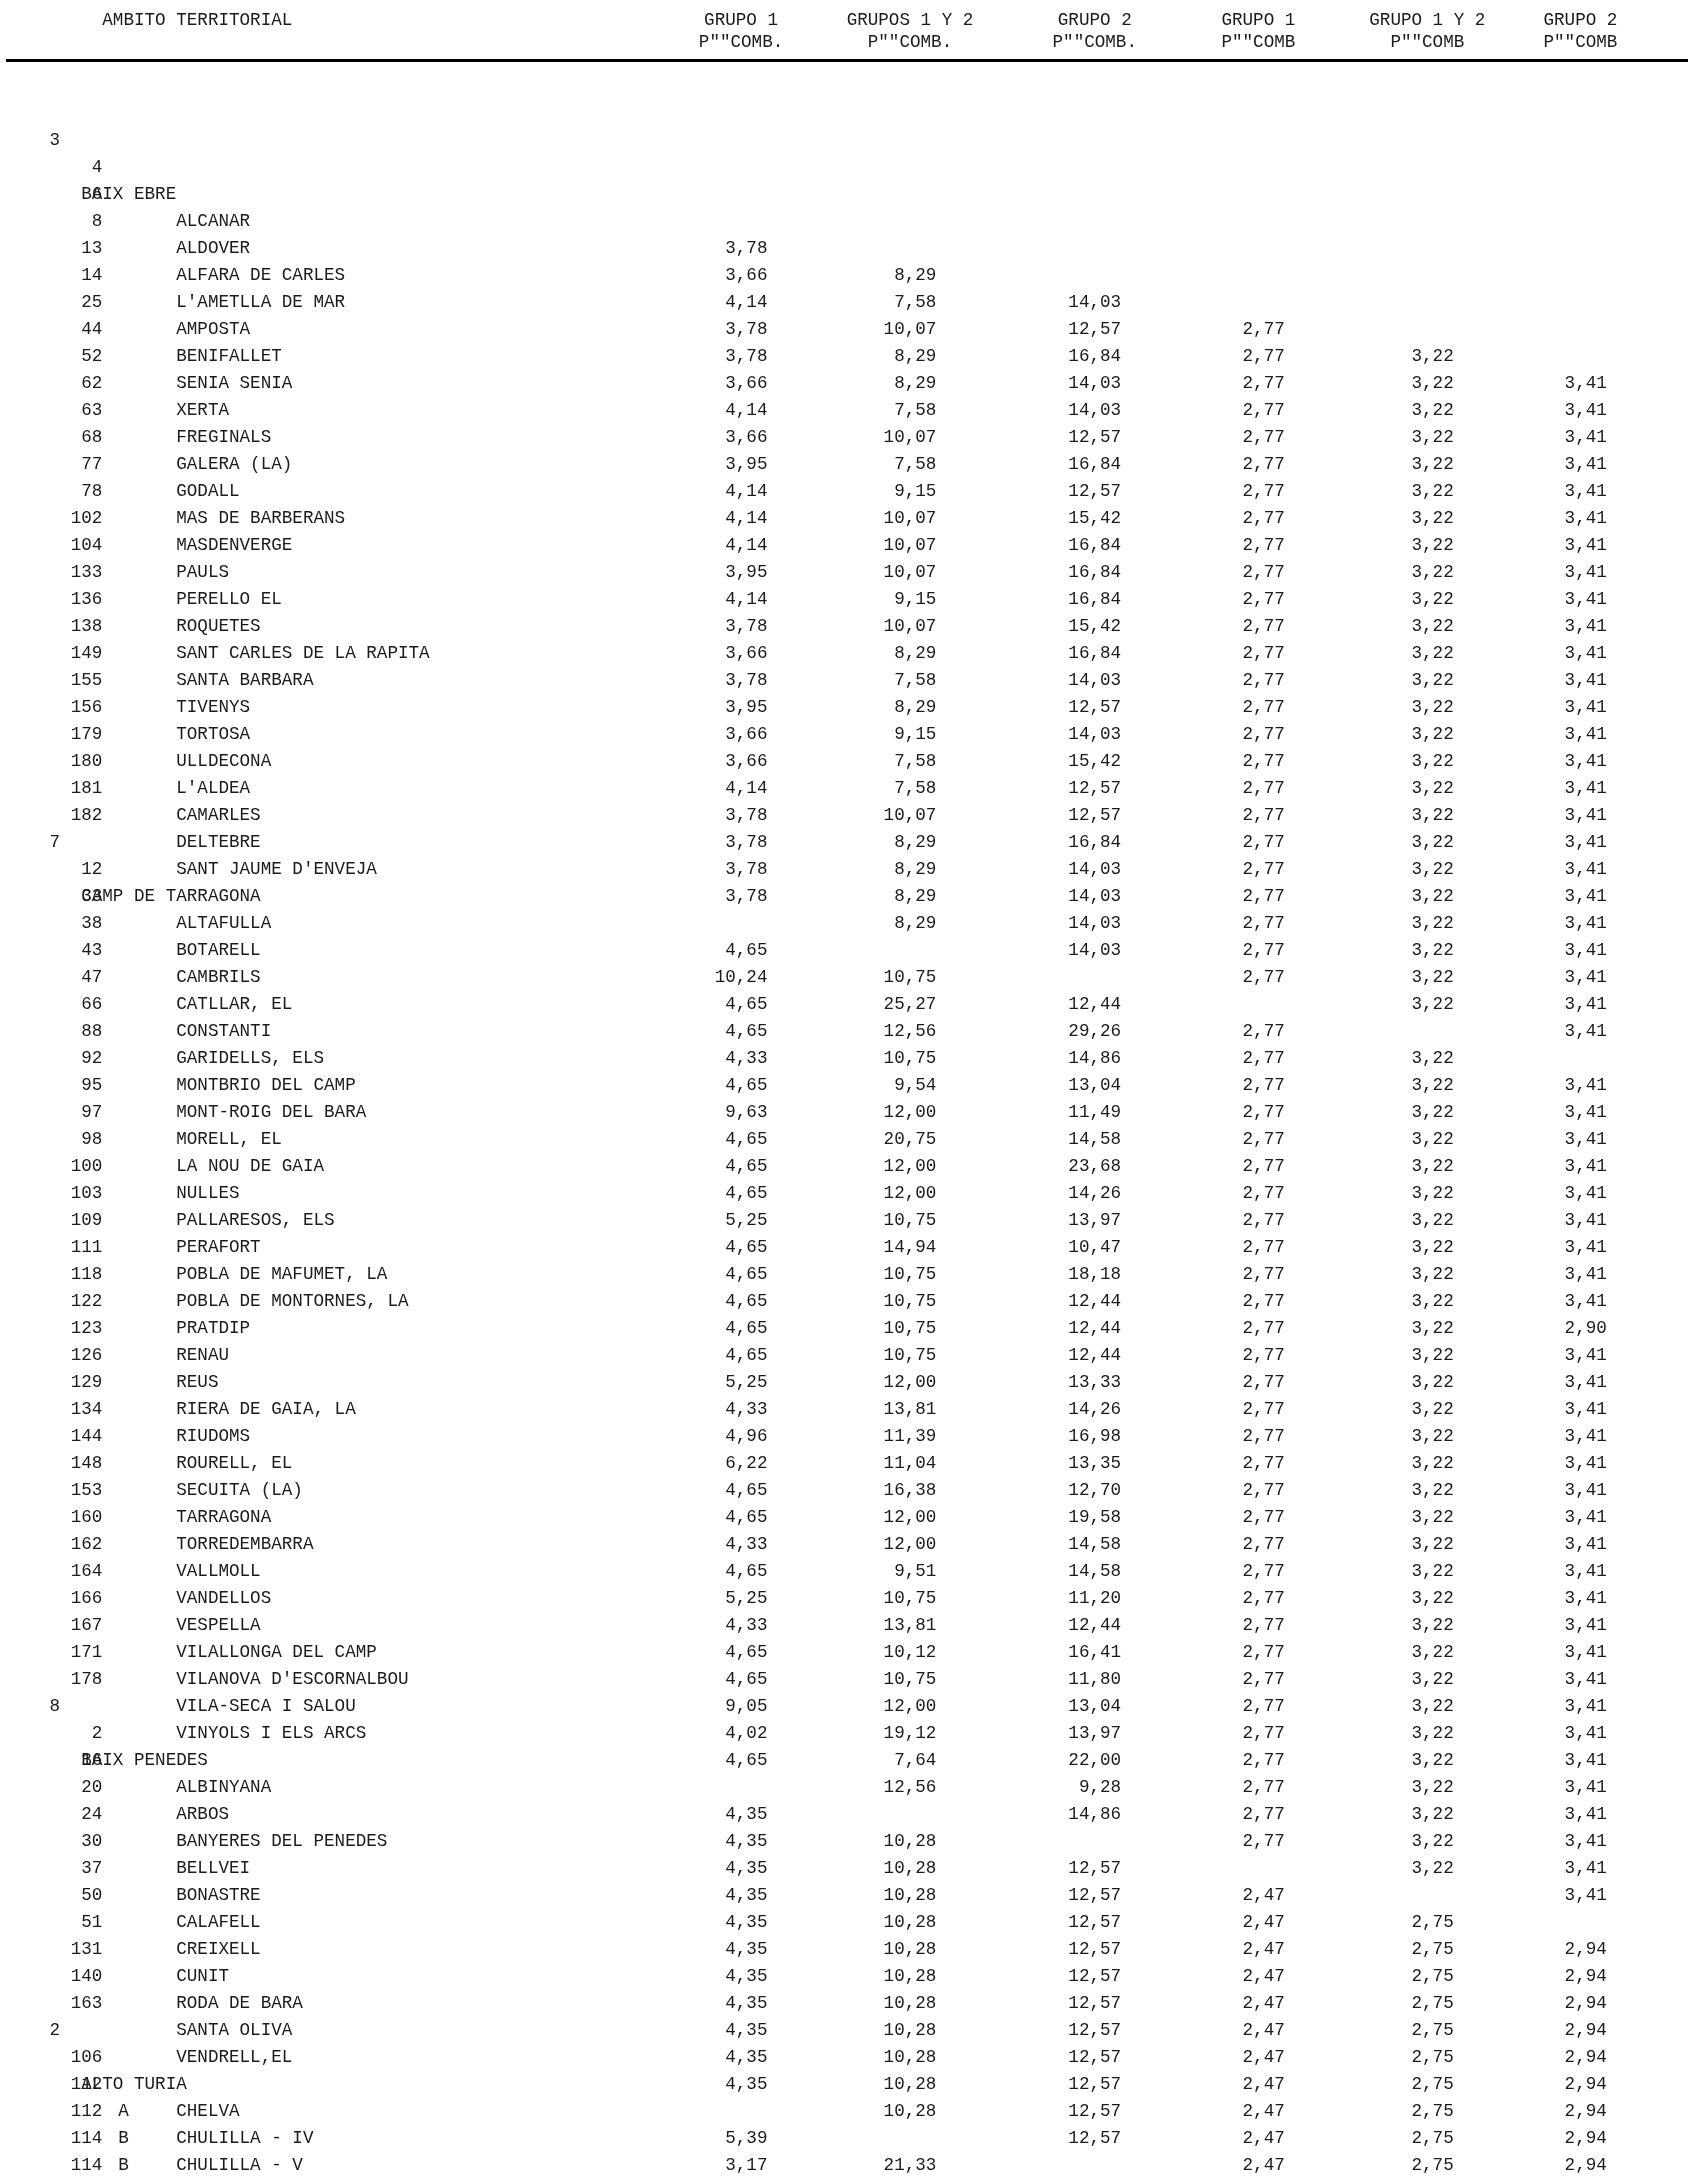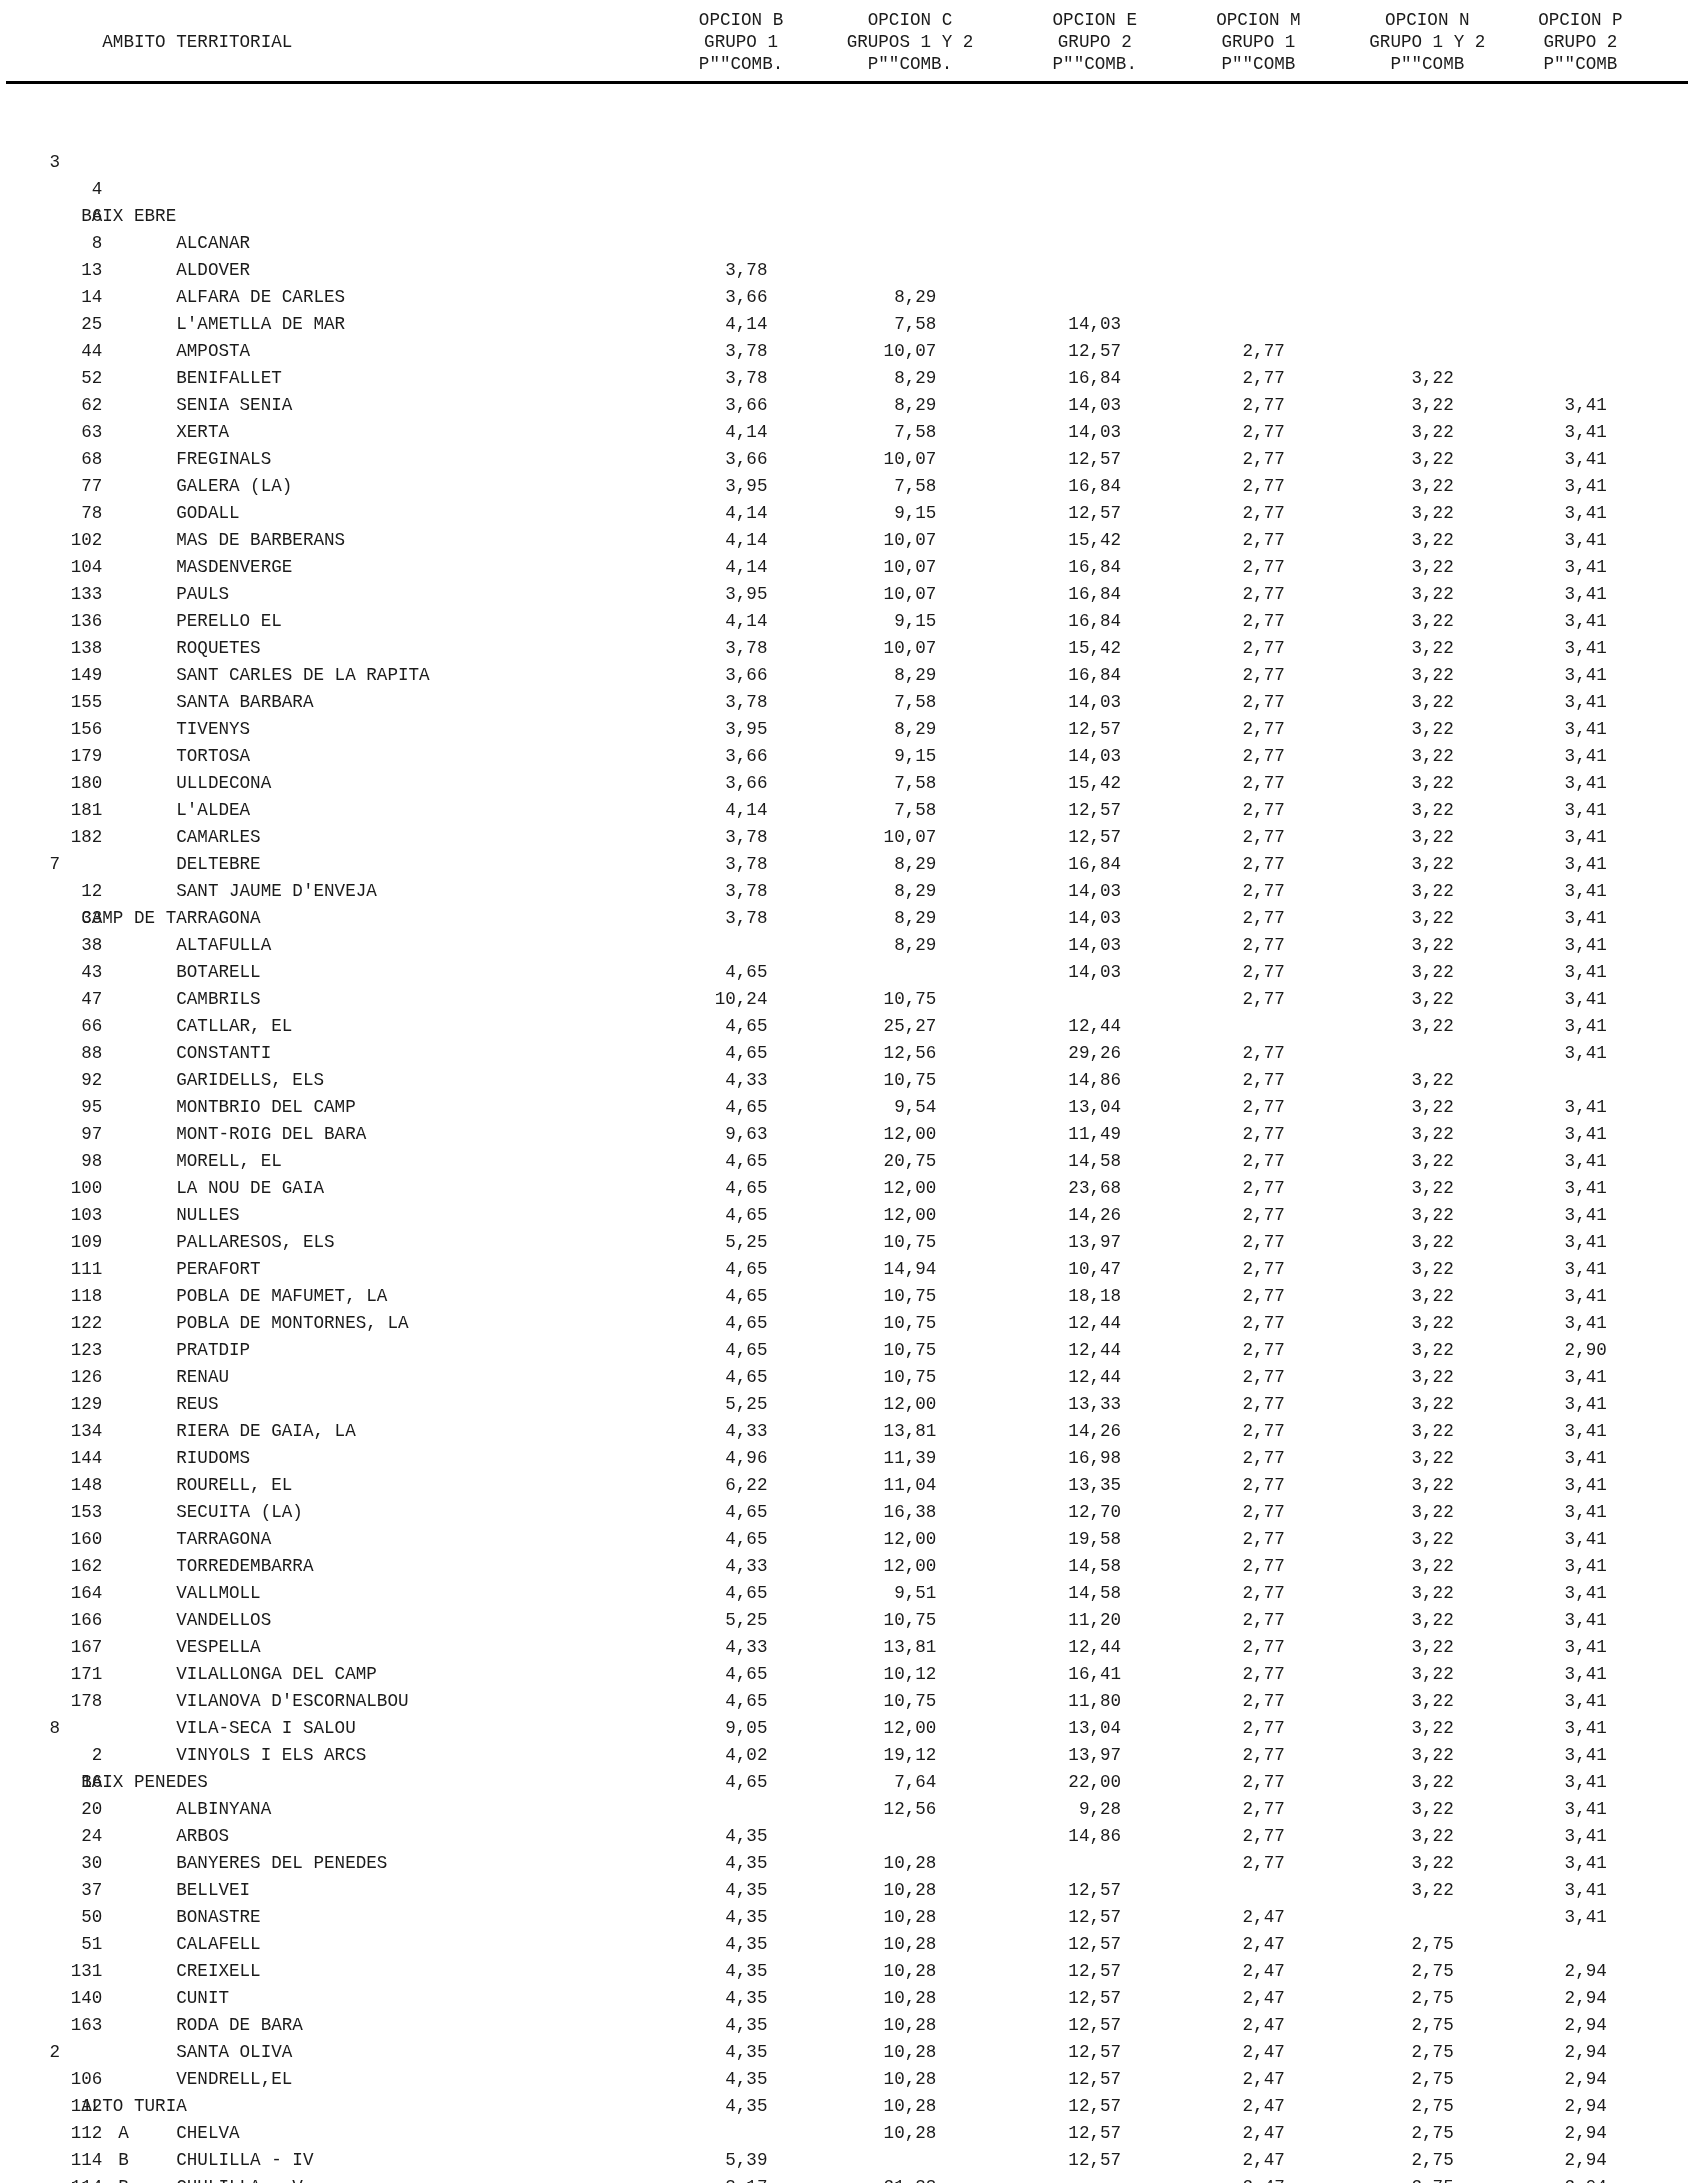--- a/index.html
+++ b/index.html
@@ -34,28 +34,20 @@
   .c0 { left: 62ch; } .c1 { left: 78ch; } .c2 { left: 95.5ch; }
   .c3 { left: 111ch; } .c4 { left: 127ch; } .c5 { left: 141.5ch; }
 </style>
 </head>
 <body>
 
 <div class="report">
 
   <div class="report-header">
     <div class="hline">
-      <span class="hcol h0">OPCION B</span>
-      <span class="hcol h1">OPCION C</span>
-      <span class="hcol h2">OPCION E</span>
-      <span class="hcol h3">OPCION M</span>
-      <span class="hcol h4">OPCION N</span>
-      <span class="hcol h5">OPCION P</span>
-    </div>
-    <div class="hline">
       <span class="ambito">AMBITO TERRITORIAL</span>
       <span class="hcol h0">GRUPO 1</span>
       <span class="hcol h1">GRUPOS 1 Y 2</span>
       <span class="hcol h2">GRUPO 2</span>
       <span class="hcol h3">GRUPO 1</span>
       <span class="hcol h4">GRUPO 1 Y 2</span>
       <span class="hcol h5">GRUPO 2</span>
     </div>
     <div class="hline">
       <span class="hcol h0">P""COMB.</span>

